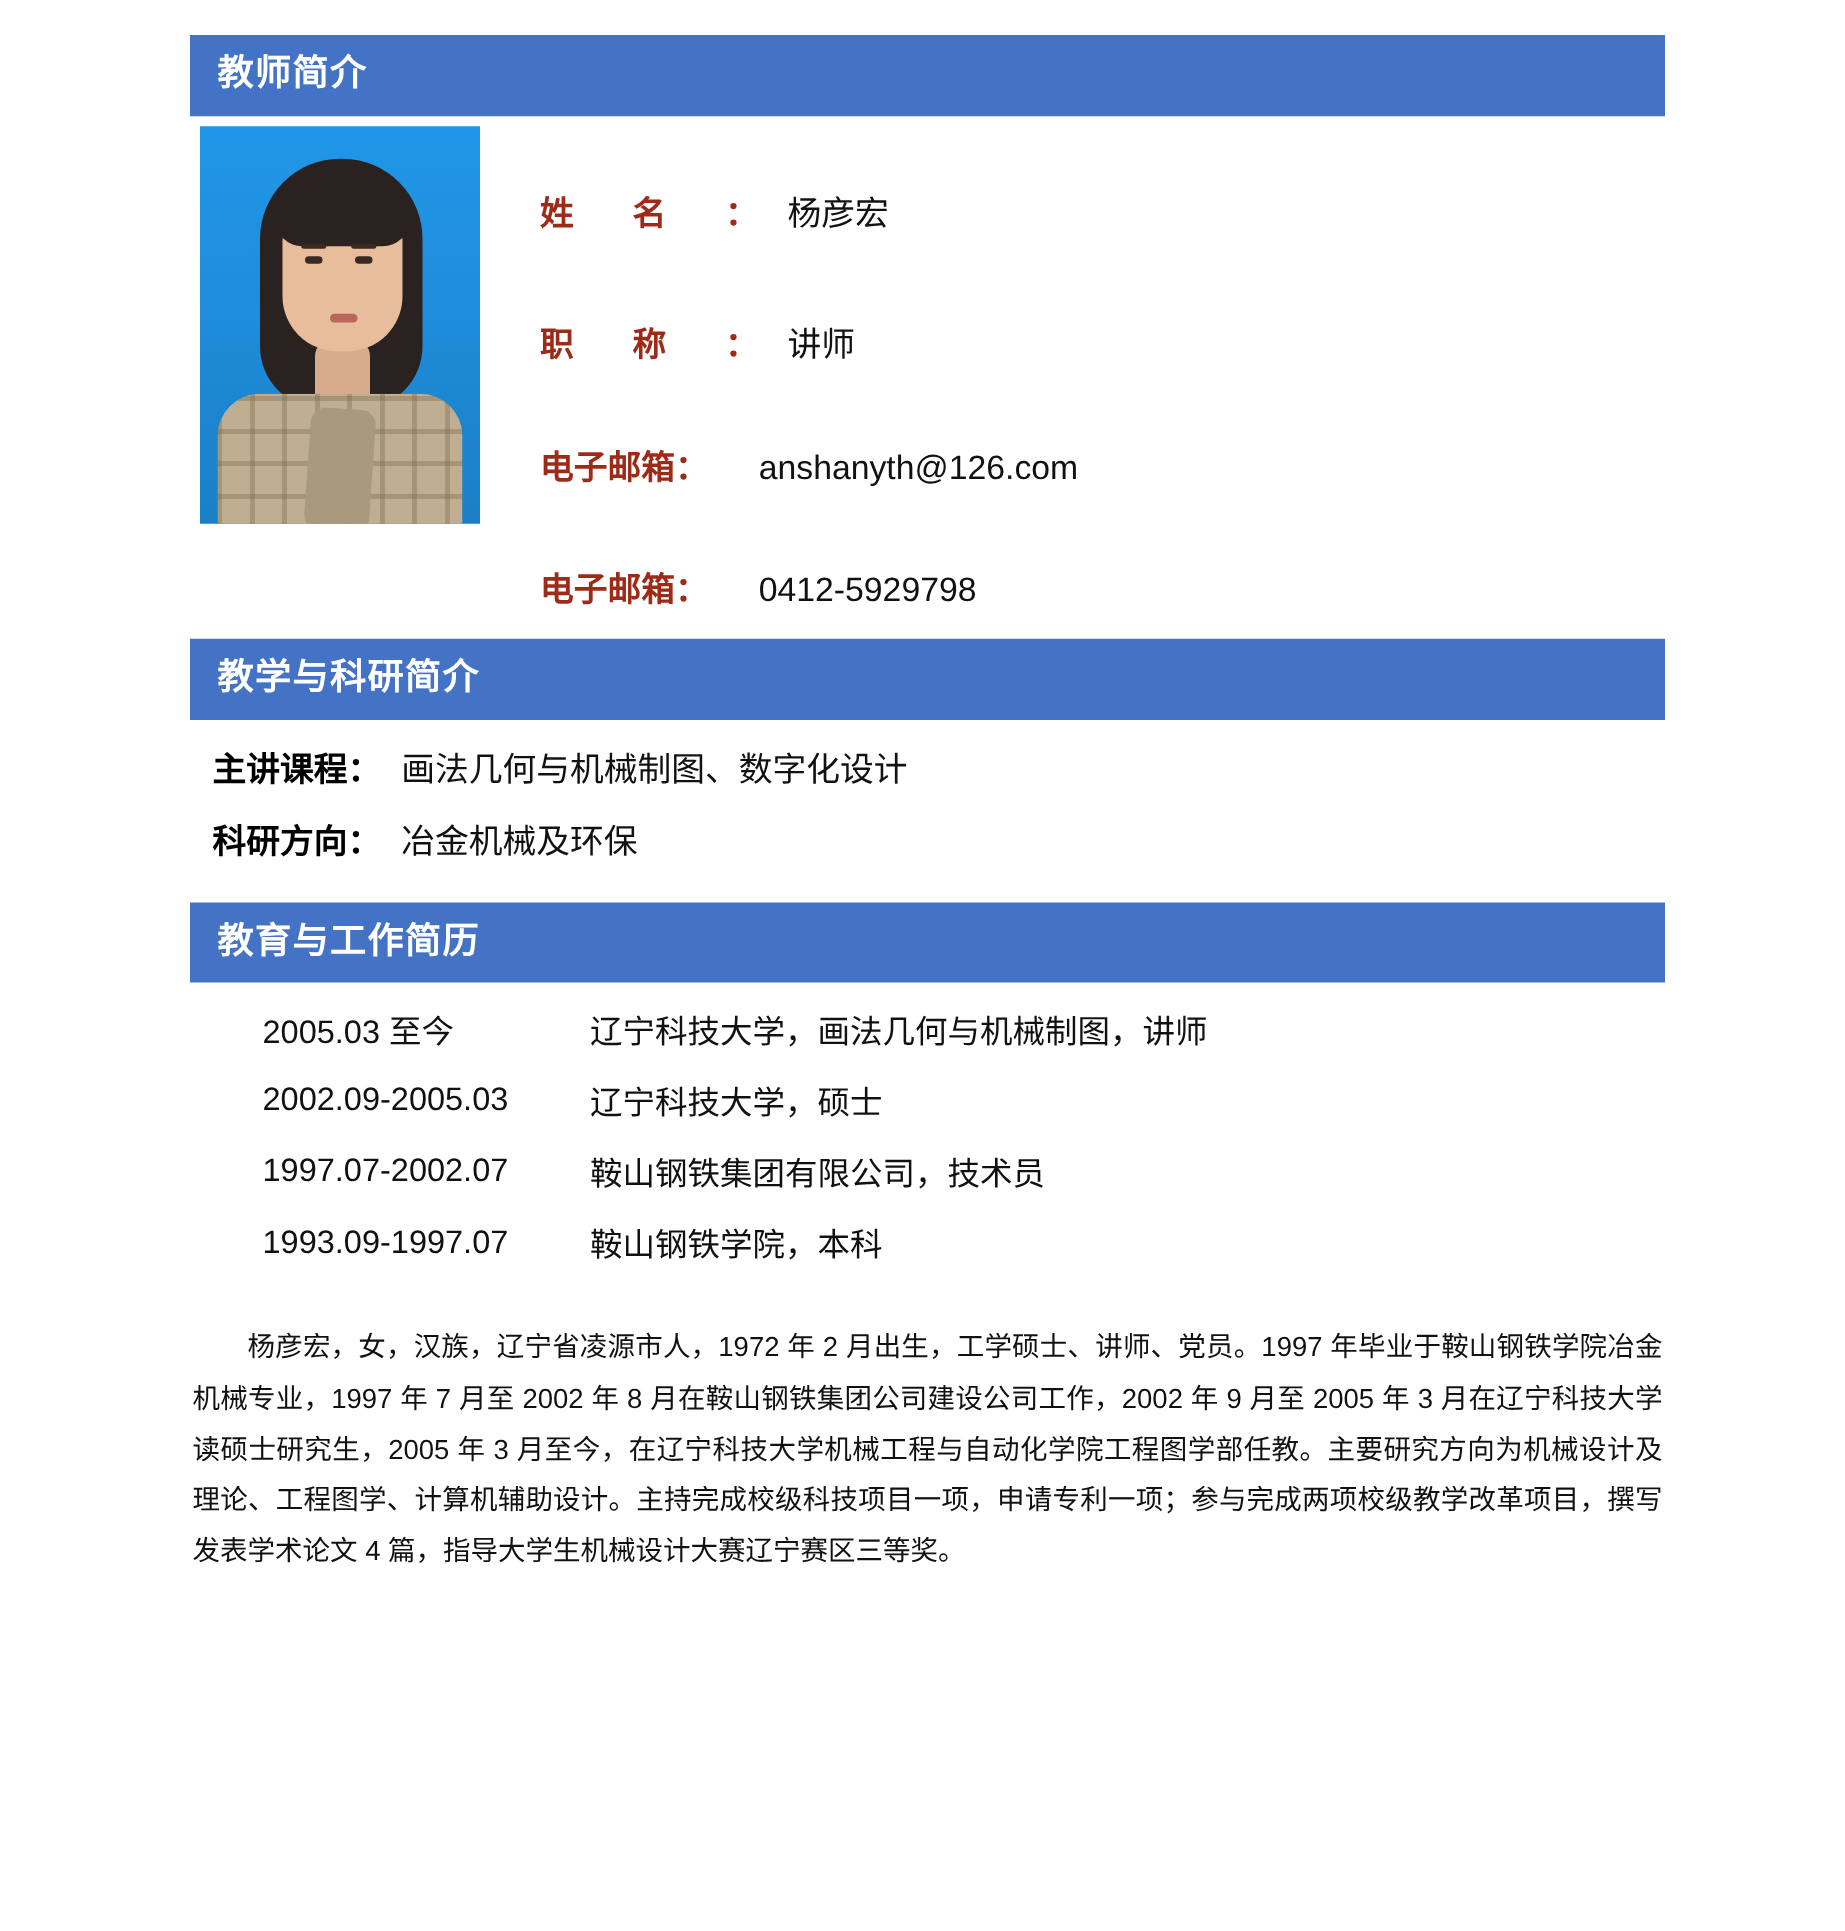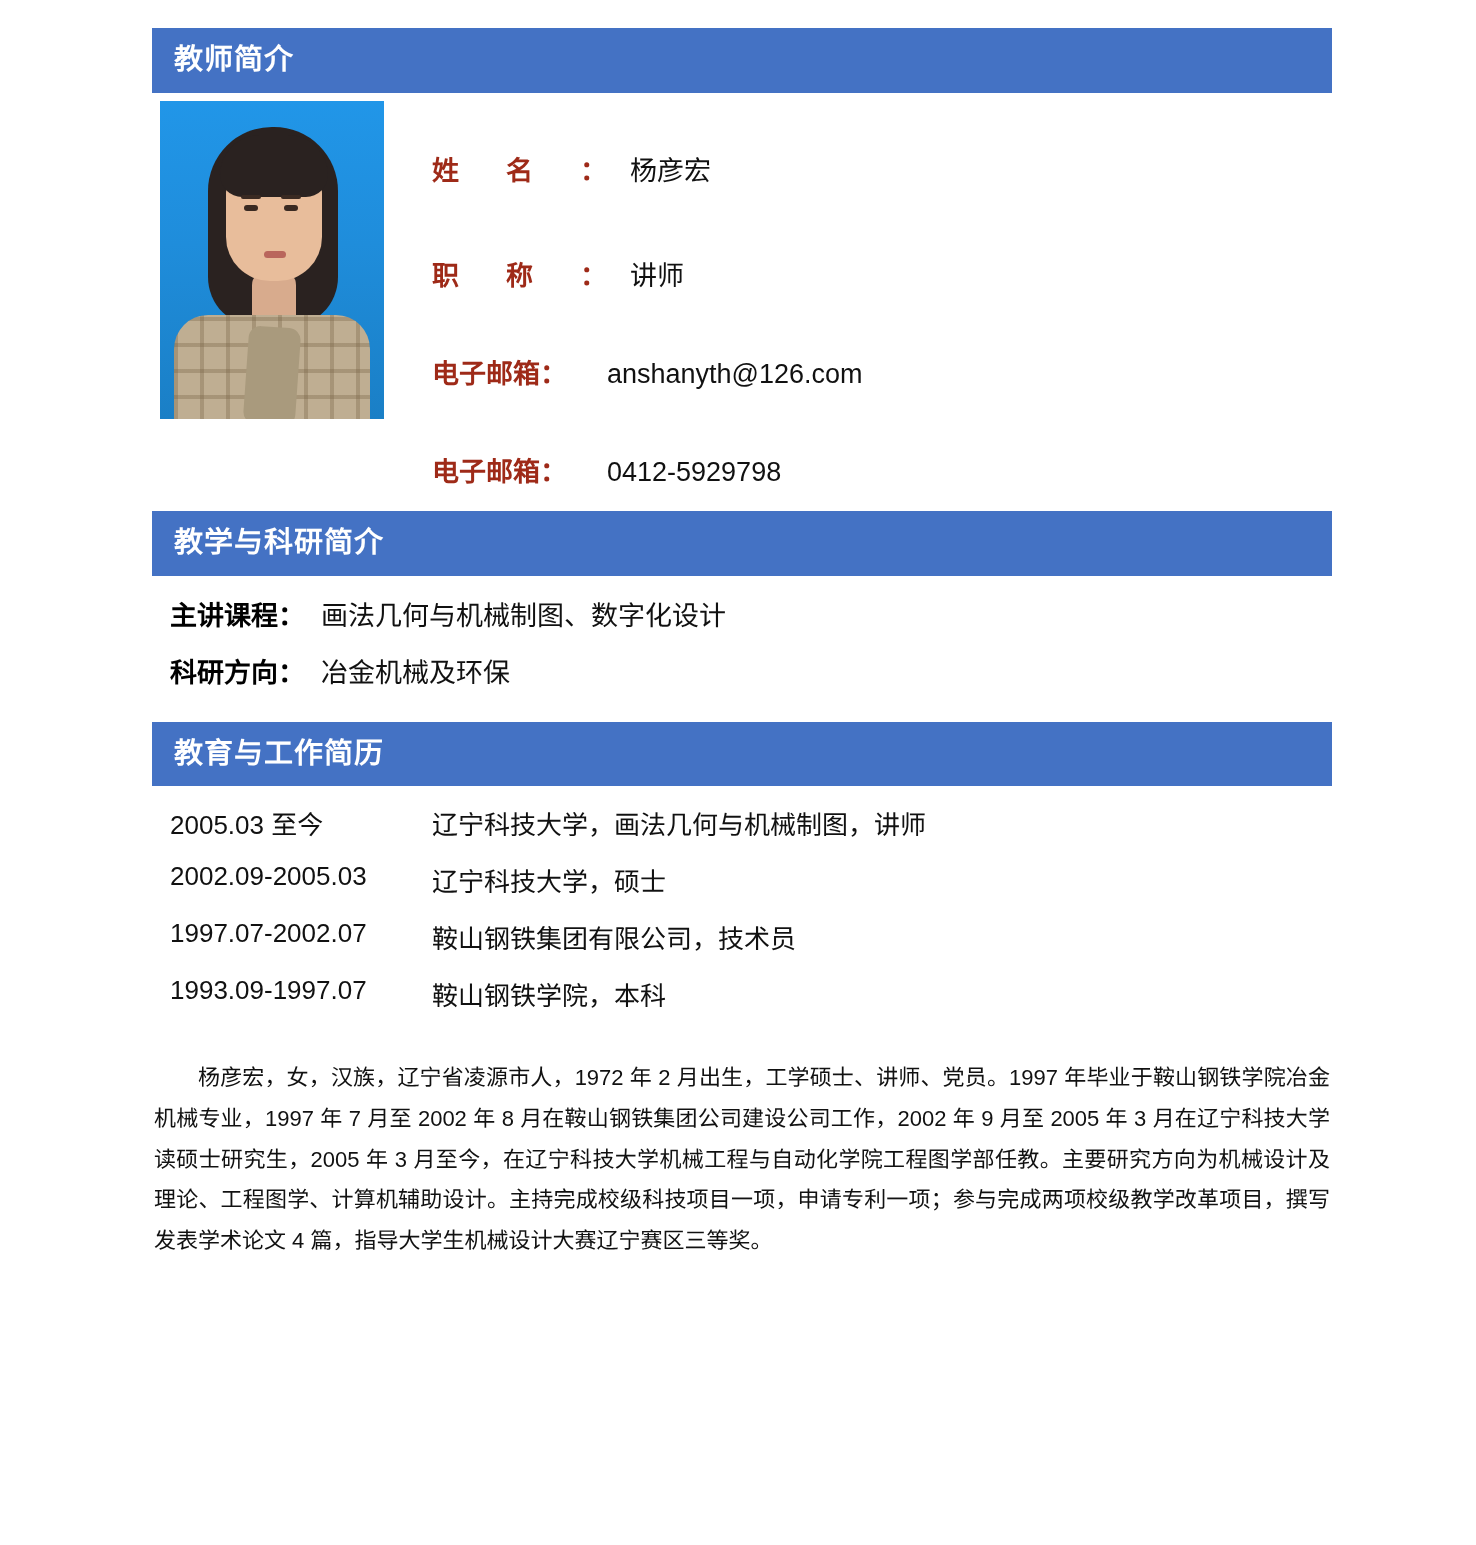--- a/index.html
+++ b/index.html
@@ -201,23 +201,24 @@
   }
   .kv-value {
     color: #111111;
   }
   
   .resume {
     padding: 18px 0 10px 18px;
   }
   .resume-row {
     display: flex;
-    align-items: flex-start;
+    align-items: center;
     margin-bottom: 20px;
     font-size: 26px;
+    margin-left: 40px;
   }
   .resume-period {
     flex: 0 0 262px;
     color: #111111;
   }
   .resume-desc {
     color: #111111;
   }
   
   .achievements {

